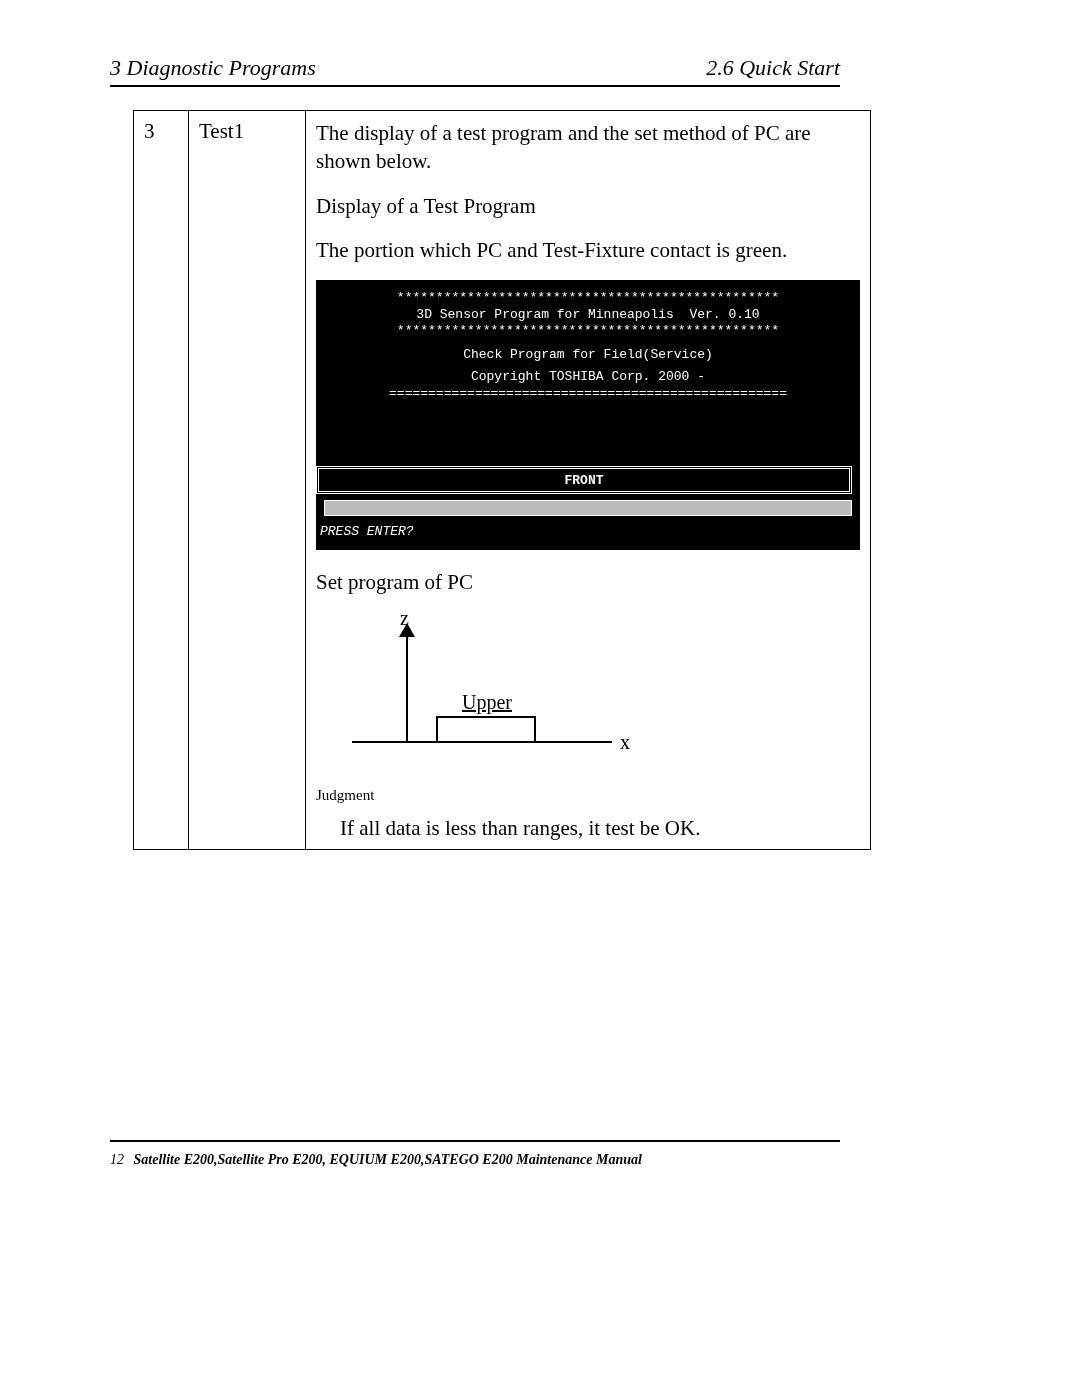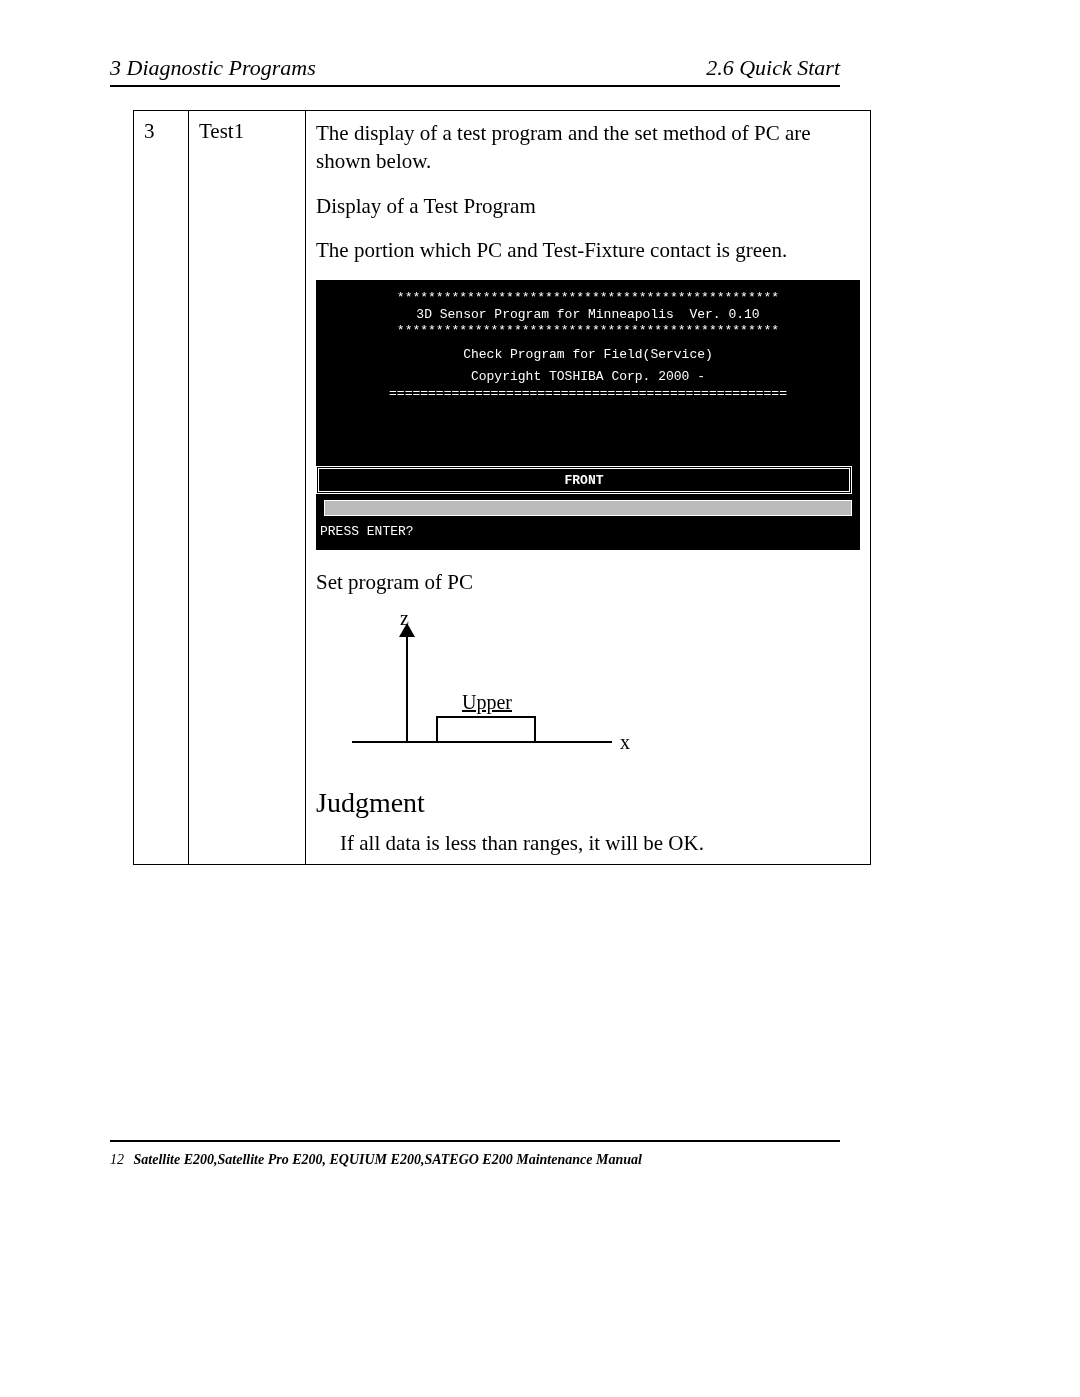--- a/index.html
+++ b/index.html
@@ -84,20 +84,21 @@
     left: 8px; right: 8px;
     bottom: 34px;
     height: 14px;
     border: 1px solid #fff;
     background: #bbb;
   }
   .console .prompt {
     position: absolute;
     left: 4px;
     bottom: 10px;
+    font-style: italic;
   }
 
   
   .axis-fig {
     position: relative;
     height: 160px;
     margin: 0 0 14px 0;
   }
   .axis-v {
     position: absolute;
@@ -138,21 +139,21 @@
     border-top: 2px solid #000;
   }
   .upper-label {
     position: absolute;
     left: 130px; top: 78px;
     font-size: 20px;
     text-decoration: underline;
     margin-left: 16px;
   }
 
-  .judgment-hdr { font-family: "Times New Roman", serif; font-size: 28px; margin: 6px 0 12px 0; }
+  .judgment-hdr { font-family: "Times New Roman", serif; font-size: 15px; margin: 6px 0 12px 0; }
   .judgment-body { margin-left: 24px; font-size: 21px; }
 
   .footer-rule {
     position: absolute;
     left: 110px;
     top: 1140px;
     width: 730px;
     border-top: 2px solid #000;
   }
   .footer {
@@ -207,21 +208,21 @@
               <div class="z-label">z</div>
               <div class="arrow-up"></div>
               <div class="axis-v"></div>
               <div class="axis-h"></div>
               <div class="x-label">x</div>
               <div class="upper-box"></div>
               <div class="upper-label">Upper</div>
             </div>
 
             <div class="judgment-hdr">Judgment</div>
-            <div class="judgment-body">If all data is less than ranges, it will be OK.</div>
+            <div class="judgment-body">If all data is less than ranges, it test be OK.</div>
           </div>
         </td>
       </tr>
     </tbody>
       </table>
   </div>
 
   <div class="footer-rule"></div>
   <div class="footer">
     <span class="pn">12</span>

